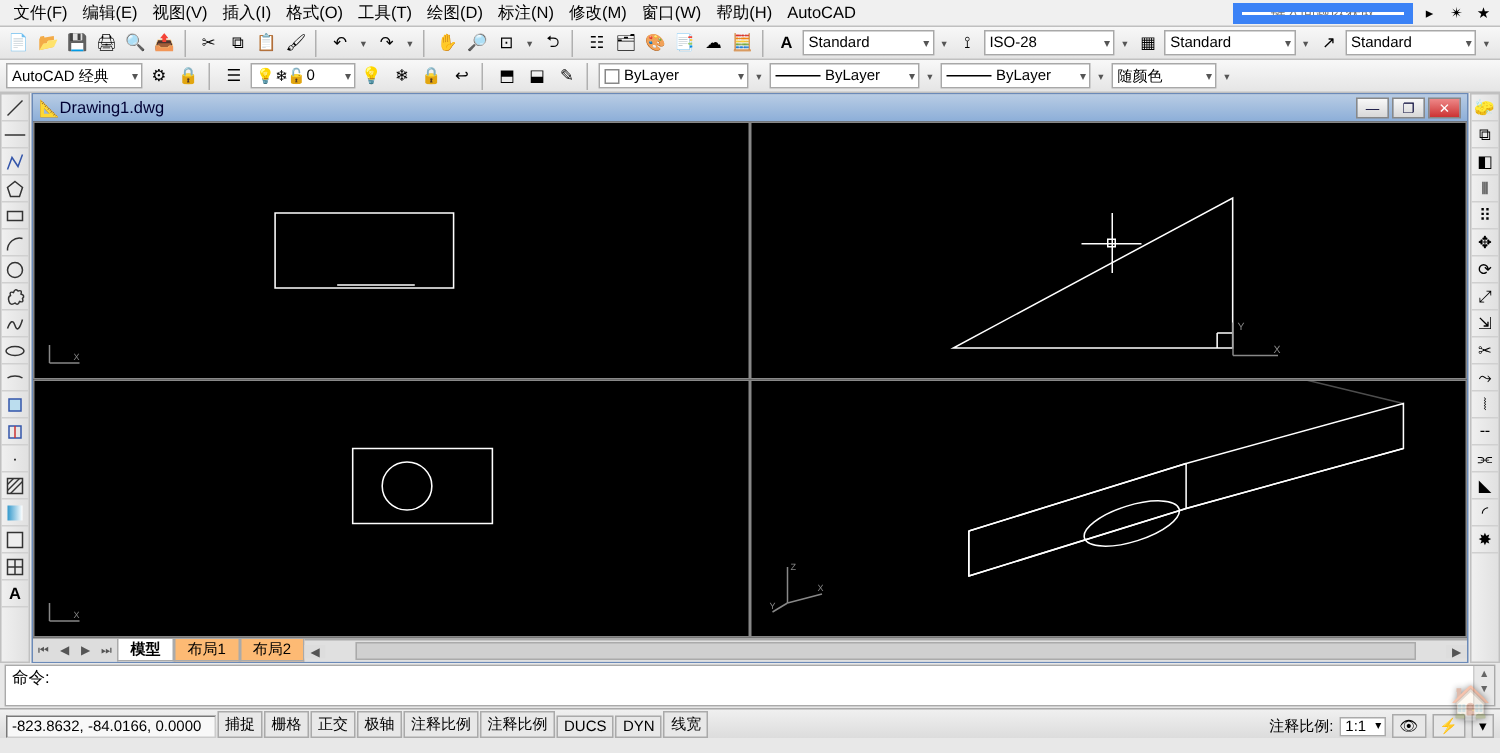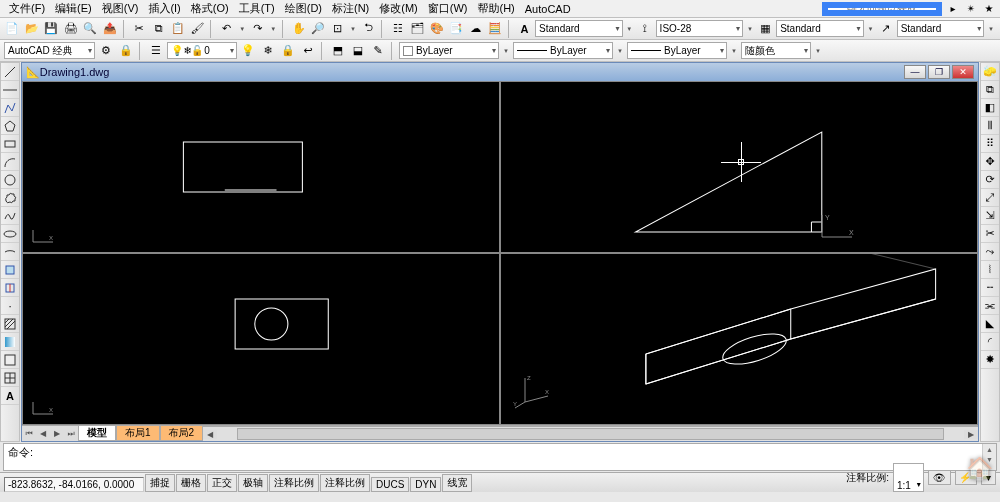--- a/index.html
+++ b/index.html
@@ -46,21 +46,21 @@
 .hscroll .th { flex: 1; height: 12px; background: #d0d0d0; border: 1px solid #aaa; margin: 0 20px; }
 
 .cmd { border: 1px solid #aaa; background: #fff; padding: 2px 4px; font-family: SimSun, monospace; font-size: 11px; margin: 1px 3px; height: 28px; line-height: 13px; overflow: hidden; position: relative; }
 .cmd .cmd-sc { position: absolute; right: 0; top: 0; bottom: 0; width: 14px; background: #e8e8e8; border-left: 1px solid #ccc; }
 .cmd .cmd-sc .sbtn { height: 10px; display: flex; align-items: center; justify-content: center; font-size: 7px; color: #666; cursor: pointer; }
 
 .status { height: 20px; background: linear-gradient(#f0f0f0,#dcdcdc); border-top: 1px solid #aaa; display: flex; align-items: flex-end; padding: 0 4px; font-size: 10px; gap: 1px; }
 .status .coords { width: 140px; border: 1px inset #ccc; padding: 1px 3px; background: #f8f8f8; }
 .st-btn { padding: 1px 4px; border: 1px solid #aaa; background: #e8e8e8; cursor: pointer; }
 .status .right { margin-left: auto; display: flex; align-items: center; gap: 4px; }
-.status .scale-combo { border: 1px solid #aaa; padding: 16px 12px 0 3px; background: #fff; position: relative; }
+.status .scale-combo { border: 1px solid #aaa; padding: 0 12px 0 3px; background: #fff; position: relative; }
 .status .scale-combo::after { content: "▾"; position: absolute; right: 2px; font-size: 8px; }
 .watermark { position: absolute; right: 6px; bottom: 20px; opacity: .4; font-size: 22px; color: #fff; font-weight: bold; pointer-events: none; text-shadow: 0 0 4px #000; }
 
 .sw-layer { display:inline-block; width:10px; height:10px; border:1px solid #888; background:#fff; margin-right:3px; vertical-align:middle; }
 .sw-line { display:inline-block; width:30px; border-top:1px solid #000; vertical-align:middle; margin-right:3px; }
 
 .cursor-cross { position:absolute; width:40px; height:40px; pointer-events:none; }
 .cursor-cross::before, .cursor-cross::after { content:""; position:absolute; background:#fff; }
 .cursor-cross::before { left:50%; top:0; bottom:0; width:1px; }
 .cursor-cross::after { top:50%; left:0; right:0; height:1px; }

